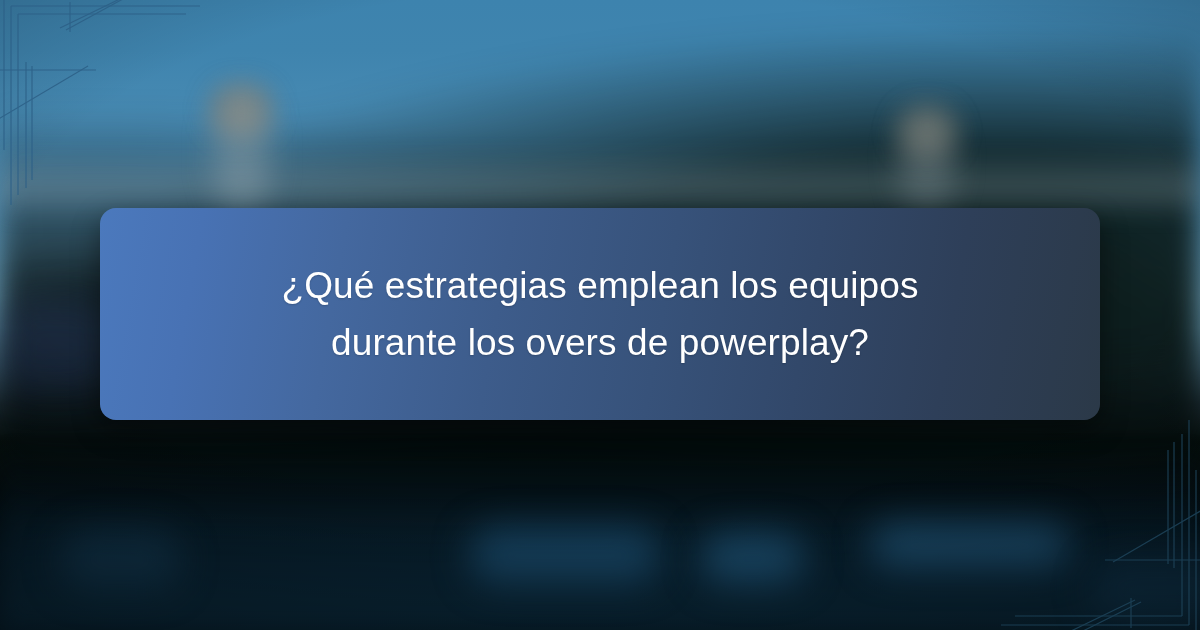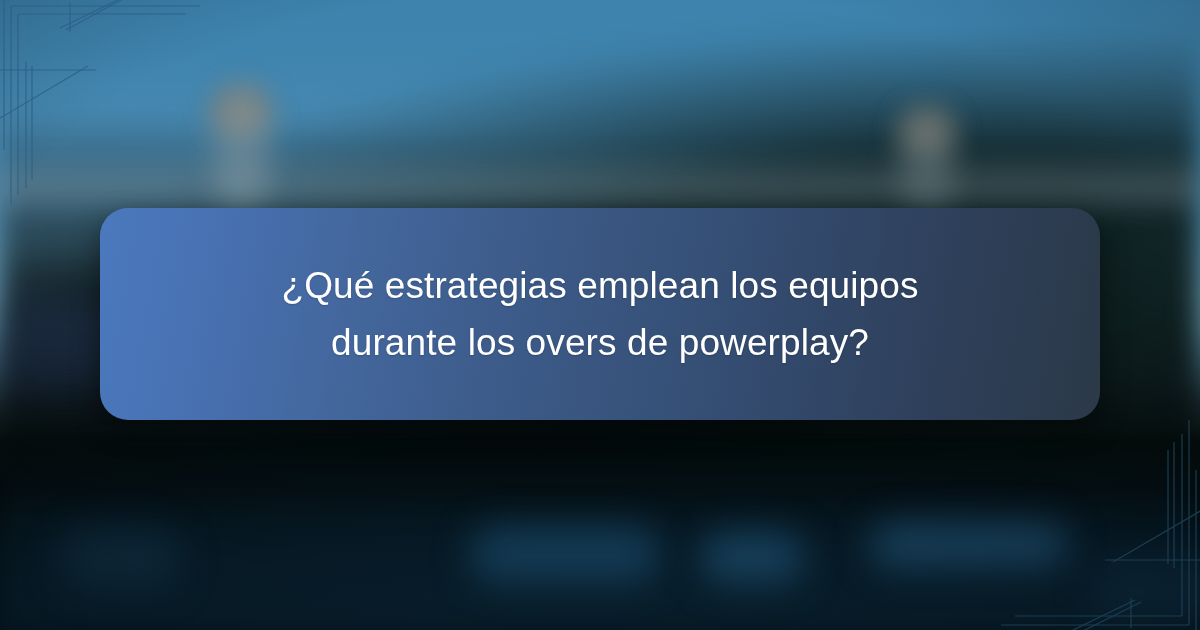--- a/index.html
+++ b/index.html
@@ -105,21 +105,21 @@
   .corner-art.tl { left: 0; top: 0; }
   .corner-art.br { right: 0; bottom: 0; }
 
   
   #quote-card {
     position: absolute;
     left: 100px;
     top: 208px;
     width: 1000px;
     height: 212px;
-    border-radius: 28px;
+    border-radius: 16px;
     background: linear-gradient(100deg,
         #4b79bd 0%,
         #4872b4 10%,
         #44689f 24%,
         #3d5c8b 40%,
         #37527a 56%,
         #32486a 70%,
         #2e3f59 84%,
         #2b3948 100%);
     box-shadow: 0 10px 28px rgba(0,0,0,0.45);

